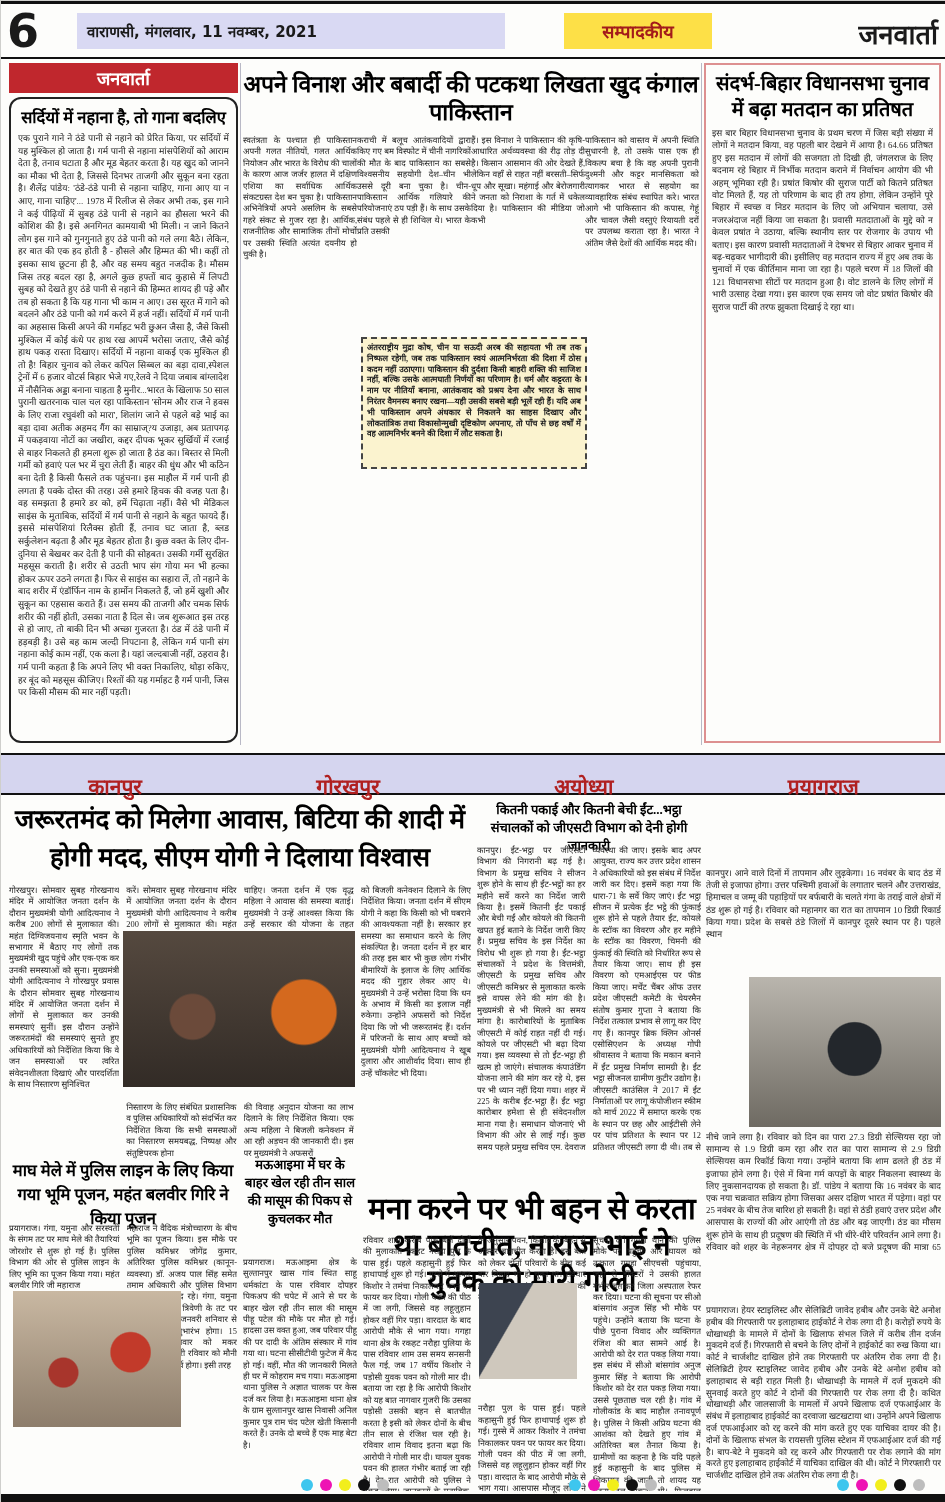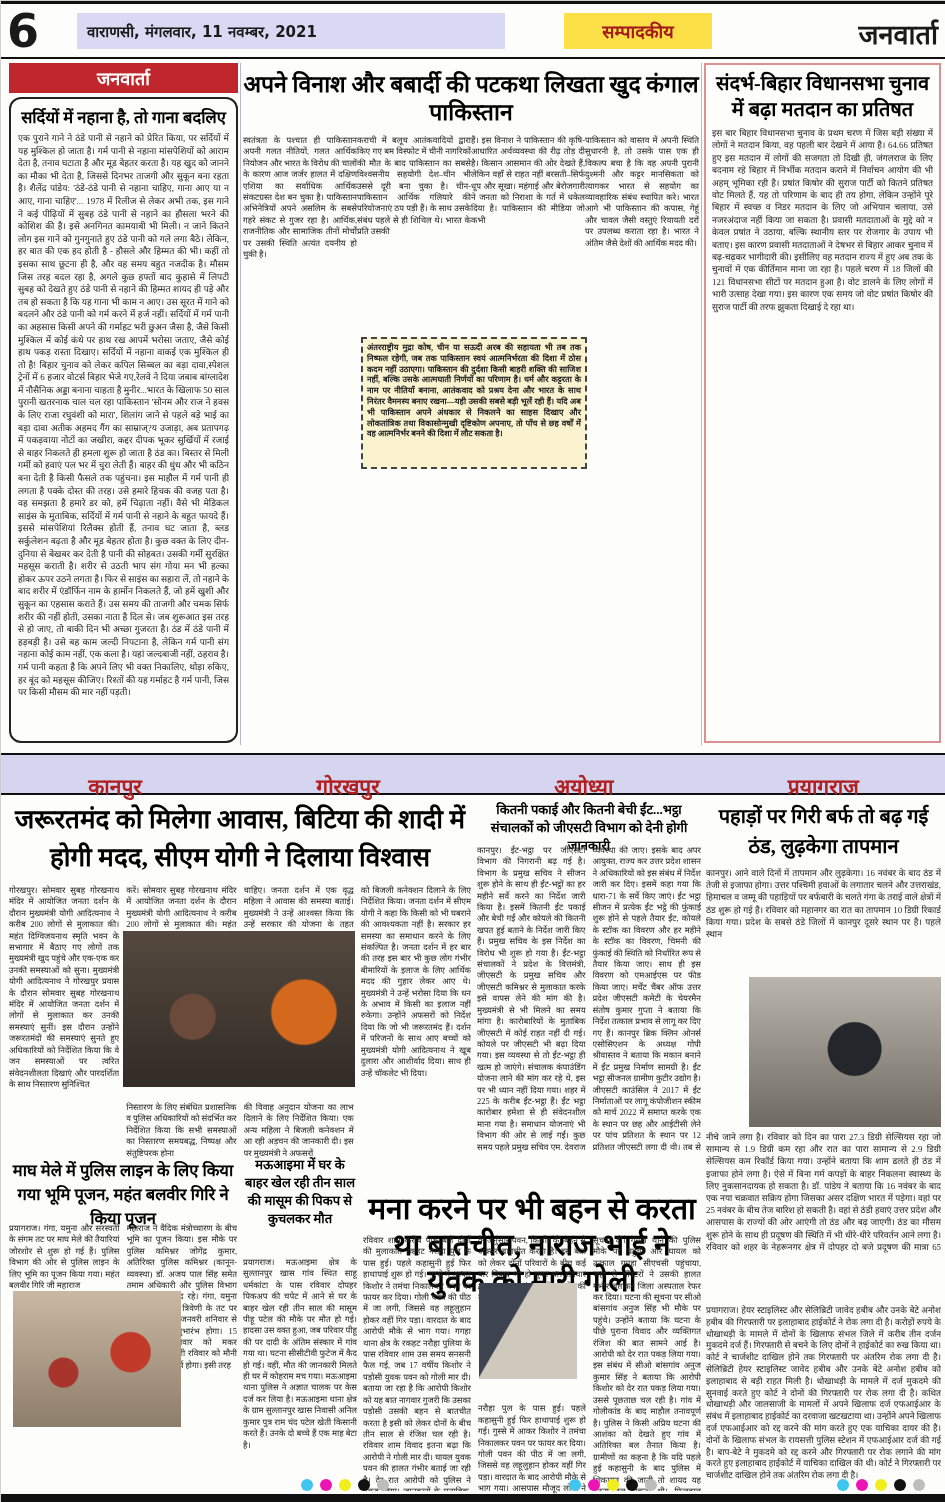--- a/index.html
+++ b/index.html
@@ -142,21 +142,20 @@
     <div class="col body-txt just">को बिजली कनेक्शन दिलाने के लिए निर्देशित किया। जनता दर्शन में सीएम योगी ने कहा कि किसी को भी घबराने की आवश्यकता नहीं है। सरकार हर समस्या का समाधान करने के लिए संकल्पित है। जनता दर्शन में हर बार की तरह इस बार भी कुछ लोग गंभीर बीमारियों के इलाज के लिए आर्थिक मदद की गुहार लेकर आए थे। मुख्यमंत्री ने उन्हें भरोसा दिया कि धन के अभाव में किसी का इलाज नहीं रुकेगा। उन्होंने अफसरों को निर्देश दिया कि जो भी जरूरतमंद हैं। दर्शन में परिजनों के साथ आए बच्चों को मुख्यमंत्री योगी आदित्यनाथ ने खूब दुलारा और आशीर्वाद दिया। साथ ही उन्हें चॉकलेट भी दिया।</div>
   </div>
   <div class="abs photo" id="yogi-photo"></div>
 
   <div class="abs hl" id="gst-head">कितनी पकाई और कितनी बेची ईंट...भट्ठा संचालकों को जीएसटी विभाग को देनी होगी जानकारी</div>
   <div class="abs" id="gst-cols">
     <div class="col body-txt just">कानपुर। ईंट-भट्ठा पर जीएसटी विभाग की निगरानी बढ़ गई है। विभाग के प्रमुख सचिव ने सीजन शुरू होने के साथ ही ईंट-भट्ठों का हर महीने सर्वे करने का निर्देश जारी किया है। इसमें कितनी ईंट पकाई और बेची गईं और कोयले की कितनी खपत हुई बताने के निर्देश जारी किए हैं। प्रमुख सचिव के इस निर्देश का विरोध भी शुरू हो गया है। ईंट-भट्ठा संचालकों ने प्रदेश के वित्तमंत्री, जीएसटी के प्रमुख सचिव और जीएसटी कमिश्नर से मुलाकात करके इसे वापस लेने की मांग की है। मुख्यमंत्री से भी मिलने का समय मांगा है। कारोबारियों के मुताबिक जीएसटी में कोई राहत नहीं दी गई। कोयले पर जीएसटी भी बढ़ा दिया गया। इस व्यवस्था से तो ईंट-भट्ठा ही खत्म हो जाएंगे। संचालक कंपाउंडिंग योजना लाने की मांग कर रहे थे, इस पर भी ध्यान नहीं दिया गया। शहर में 225 के करीब ईंट-भट्ठा हैं। ईंट भट्ठा कारोबार हमेशा से ही संवेदनशील माना गया है। समाधान योजनाएं भी विभाग की ओर से लाई गईं। कुछ समय पहले प्रमुख सचिव एम. देवराज ने अधिकारियों की मीटिंग में यह निर्देश दिए कि ईंट भट्ठों के राजस्व को सुनिश्चित करने के लिए सीजन में प्रत्येक महीने सर्वेक्षण की</div>
     <div class="col body-txt just">व्यवस्था की जाए। इसके बाद अपर आयुक्त, राज्य कर उत्तर प्रदेश शासन ने अधिकारियों को इस संबंध में निर्देश जारी कर दिए। इसमें कहा गया कि धारा-71 के सर्वे किए जाएं। ईंट भट्ठा सीजन में प्रत्येक ईंट भट्ठे की फुंकाई शुरू होने से पहले तैयार ईंट, कोयले के स्टॉक का विवरण और हर महीने के स्टॉक का विवरण, चिमनी की फुंकाई की स्थिति को निर्धारित रूप से तैयार किया जाए। साथ ही इस विवरण को एमआईएस पर फीड किया जाए। मर्चेंट चैंबर ऑफ उत्तर प्रदेश जीएसटी कमेटी के चेयरमैन संतोष कुमार गुप्ता ने बताया कि निर्देश तत्काल प्रभाव से लागू कर दिए गए हैं। कानपुर ब्रिक क्लिन ओनर्स एसोसिएशन के अध्यक्ष गोपी श्रीवास्तव ने बताया कि मकान बनाने में ईंट प्रमुख निर्माण सामग्री है। ईंट भट्ठा सीजनल ग्रामीण कुटीर उद्योग है। जीएसटी काउंसिल ने 2017 में ईंट निर्माताओं पर लागू कंपोजीशन स्कीम को मार्च 2022 में समाप्त करके एक के स्थान पर छह और आईटीसी लेने पर पांच प्रतिशत के स्थान पर 12 प्रतिशत जीएसटी लगा दी थी। तब से व्यापारी जीएसटी दर को कम करने और समाधान योजना लाने की मांग कर रहे थे।</div>
   </div>
 
-  <div class="abs hl" id="wx-head">पहाड़ों पर गिरी बर्फ तो बढ़ गई ठंड, लुढ़केगा तापमान</div>
   <div class="abs body-txt just" id="wx-body1" style="font-size:8.8px;line-height:12.2px;">कानपुर। आने वाले दिनों में तापमान और लुढ़केगा। 16 नवंबर के बाद ठंड में तेजी से इजाफा होगा। उत्तर पश्चिमी हवाओं के लगातार चलने और उत्तराखंड, हिमाचल व जम्मू की पहाड़ियों पर बर्फबारी के चलते गंगा के तराई वाले क्षेत्रों में ठंड शुरू हो गई है। रविवार को महानगर का रात का तापमान 10 डिग्री रिकार्ड किया गया। प्रदेश के सबसे ठंडे जिलों में कानपुर दूसरे स्थान पर है। पहले स्थान</div>
   <div class="abs photo" id="moto-photo"></div>
   <div class="abs body-txt just" id="wx-body2" style="font-size:8.8px;line-height:12.2px;">नीचे जाने लगा है। रविवार को दिन का पारा 27.3 डिग्री सेल्सियस रहा जो सामान्य से 1.9 डिग्री कम रहा और रात का पारा सामान्य से 2.9 डिग्री सेल्सियस कम रिकॉर्ड किया गया। उन्होंने बताया कि शाम ढलते ही ठंड में इजाफा होने लगा है। ऐसे में बिना गर्म कपड़ों के बाहर निकलना स्वास्थ्य के लिए नुकसानदायक हो सकता है। डॉ. पांडेय ने बताया कि 16 नवंबर के बाद एक नया चक्रवात सक्रिय होगा जिसका असर दक्षिण भारत में पड़ेगा। वहां पर 25 नवंबर के बीच तेज बारिश हो सकती है। वहां से ठंडी हवाएं उत्तर प्रदेश और आसपास के राज्यों की ओर आएंगी तो ठंड और बढ़ जाएगी। ठंड का मौसम शुरू होने के साथ ही प्रदूषण की स्थिति में भी धीरे-धीरे परिवर्तन आने लगा है। रविवार को शहर के नेहरूनगर क्षेत्र में दोपहर दो बजे प्रदूषण की मात्रा 65 एक्यूआई यानी यलो जोन में रही। शाम छह बजे एक्यूआई बढ़कर 150 एक्यूआई पर पहुंचकर रेड जोन में आ गया। रात नौ बजे प्रदूषण की मात्रा बढ़कर 180 एक्यूआई रिकार्ड की गई। शहर के अन्य क्षेत्रों में भी प्रदूषण दिन की अपेक्षा रात में ज्यादा बढ़ा। कल्याणपुर में प्रदूषण की मात्रा 153 और किदवईनगर में 146 एक्यूआई रही।</div>
 
   <div class="abs body-txt just" id="habib-body" style="font-size:8.7px;line-height:11.8px;">प्रयागराज। हेयर स्टाइलिस्ट और सेलिब्रिटी जावेद हबीब और उनके बेटे अनोश हबीब की गिरफ्तारी पर इलाहाबाद हाईकोर्ट ने रोक लगा दी है। करोड़ों रुपये के धोखाधड़ी के मामले में दोनों के खिलाफ संभल जिले में करीब तीन दर्जन मुकदमे दर्ज हैं। गिरफ्तारी से बचने के लिए दोनों ने हाईकोर्ट का रुख किया था। कोर्ट ने चार्जशीट दाखिल होने तक गिरफ्तारी पर अंतरिम रोक लगा दी है। सेलिब्रिटी हेयर स्टाइलिस्ट जावेद हबीब और उनके बेटे अनोश हबीब को इलाहाबाद से बड़ी राहत मिली है। धोखाधड़ी के मामले में दर्ज मुकदमे की सुनवाई करते हुए कोर्ट ने दोनों की गिरफ्तारी पर रोक लगा दी है। कथित धोखाधड़ी और जालसाजी के मामलों में अपने खिलाफ दर्ज एफआईआर के संबंध में इलाहाबाद हाईकोर्ट का दरवाजा खटखटाया था। उन्होंने अपने खिलाफ दर्ज एफआईआर को रद्द करने की मांग करते हुए एक याचिका दायर की है। दोनों के खिलाफ संभल के रायसत्ती पुलिस स्टेशन में एफआईआर दर्ज की गई है। बाप-बेटे ने मुकदमे को रद्द करने और गिरफ्तारी पर रोक लगाने की मांग करते हुए इलाहाबाद हाईकोर्ट में याचिका दाखिल की थी। कोर्ट ने गिरफ्तारी पर चार्जशीट दाखिल होने तक अंतरिम रोक लगा दी है।</div>
 
   <div class="abs hl" id="magh-head">माघ मेले में पुलिस लाइन के लिए किया गया भूमि पूजन, महंत बलवीर गिरि ने किया पूजन</div>
   <div class="abs" id="magh-cols">
     <div class="col body-txt just">प्रयागराज। गंगा, यमुना और सरस्वती के संगम तट पर माघ मेले की तैयारियां जोरशोर से शुरू हो गई हैं। पुलिस विभाग की ओर से पुलिस लाइन के लिए भूमि का पूजन किया गया। महंत बलवीर गिरि जी महाराज</div>
     <div class="col body-txt just">महाराज ने वैदिक मंत्रोच्चारण के बीच भूमि का पूजन किया। इस मौके पर पुलिस कमिश्नर जोगेंद्र कुमार, अतिरिक्त पुलिस कमिश्नर (कानून-व्यवस्था) डॉ. अजय पाल सिंह समेत तमाम अधिकारी और पुलिस विभाग के कर्मचारी मौजूद रहे। गंगा, यमुना और सरस्वती की त्रिवेणी के तट पर पौष पूर्णिमा तीन जनवरी शनिवार से माघ मेले का शुभारंभ होगा। 15 जनवरी बृहस्पतिवार को मकर संक्रांति, 18 जनवरी रविवार को मौनी अमावस्या स्नान पर्व होगा। इसी तरह</div>

